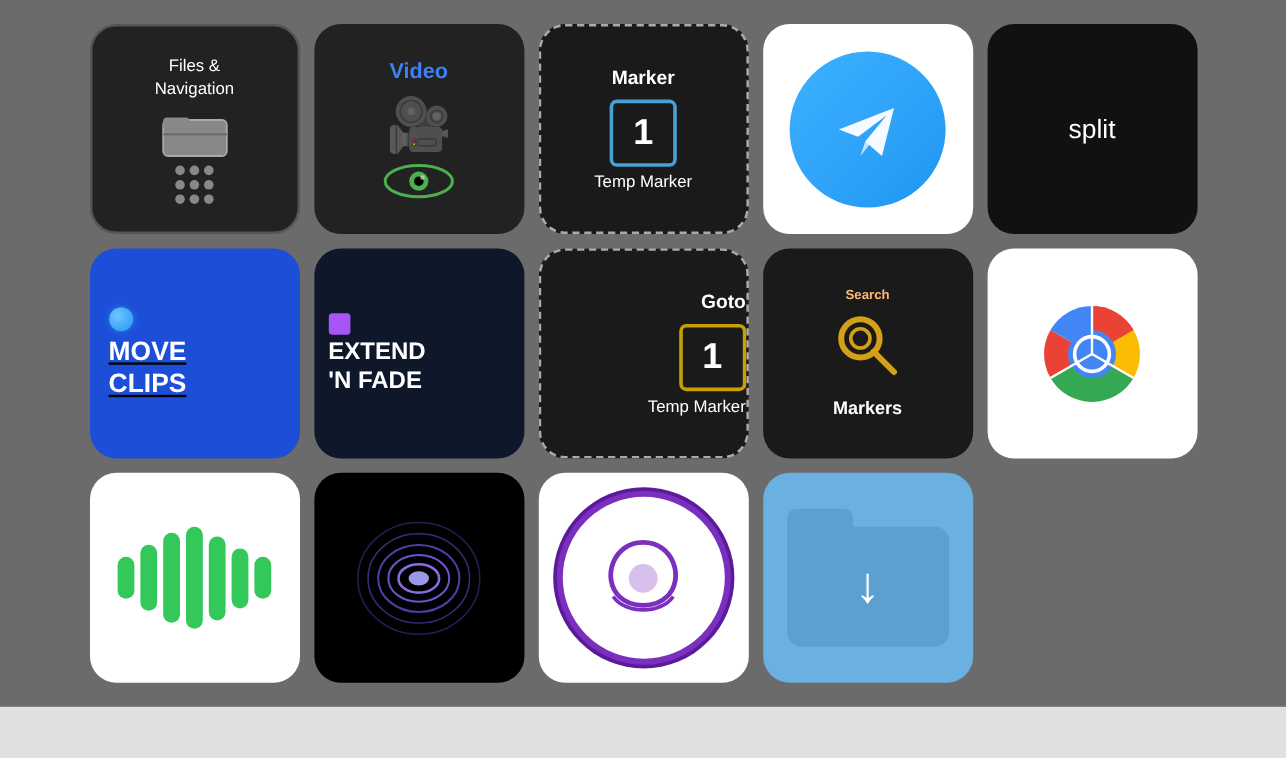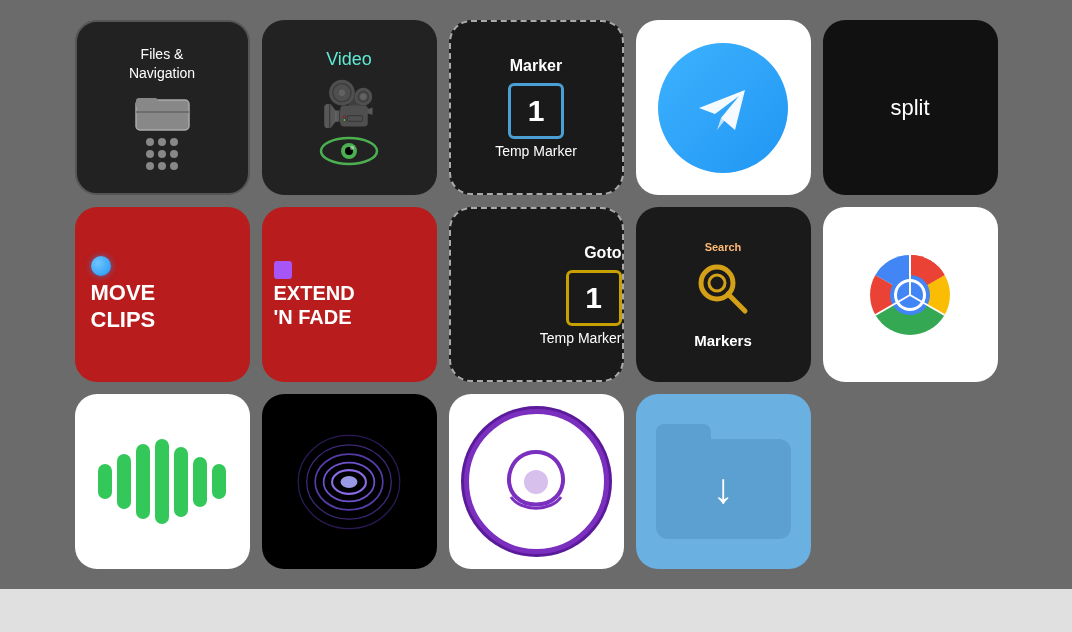--- a/index.html
+++ b/index.html
@@ -177,22 +177,23 @@
     }
     .split-label {
       color: #fff;
       font-family: Arial, sans-serif;
       font-size: 22px;
       font-weight: 400;
     }
 
     
     .move-clips {
-      background: #b91c1c;
-      border-radius: 22px;
+      background: #1d4ed8;
+      border-radius: 22px;
+      text-decoration: underline;
     }
     .move-clips-content {
       display: flex;
       flex-direction: column;
       align-items: flex-start;
       padding: 0 16px;
       width: 100%;
     }
     .move-clips-dot-row {
       display: flex;
@@ -210,21 +211,21 @@
     .move-clips-text {
       color: #fff;
       font-family: Arial, sans-serif;
       font-size: 22px;
       font-weight: 700;
       line-height: 1.2;
     }
 
     
     .extend-fade {
-      background: #b91c1c;
+      background: #0f172a;
       border-radius: 22px;
       justify-content: center;
     }
     .extend-content {
       display: flex;
       flex-direction: column;
       align-items: flex-start;
       padding: 0 12px;
       width: 100%;
     }
@@ -389,21 +390,21 @@
         <span></span>
           <span></span>
           <span></span>
         <span></span>
           <span></span>
           <span></span>
       </div>
     </div>
 
     <div class="icon-cell video">
-      <div style="color:#5eead4;font-family:Arial,sans-serif;font-size:18px;font-weight:400;margin-bottom:8px;">Video</div>
+      <div style="color:#3b82f6;font-family:Arial,sans-serif;font-size:18px;font-weight:700;margin-bottom:8px;">Video</div>
       <div style="font-size:44px;margin-bottom:6px;">🎥</div>
       <svg width="60" height="30" viewBox="0 0 60 30">
         <ellipse cx="30" cy="15" rx="28" ry="13" fill="none" stroke="#4CAF50" stroke-width="2.5"></ellipse>
         <circle cx="30" cy="15" r="8" fill="#4CAF50"></circle>
         <circle cx="30" cy="15" r="4" fill="#000"></circle>
         <circle cx="33" cy="12" r="2" fill="#fff" opacity="0.5"></circle>
       </svg>
     </div>
 
     <div class="icon-cell create-marker">

